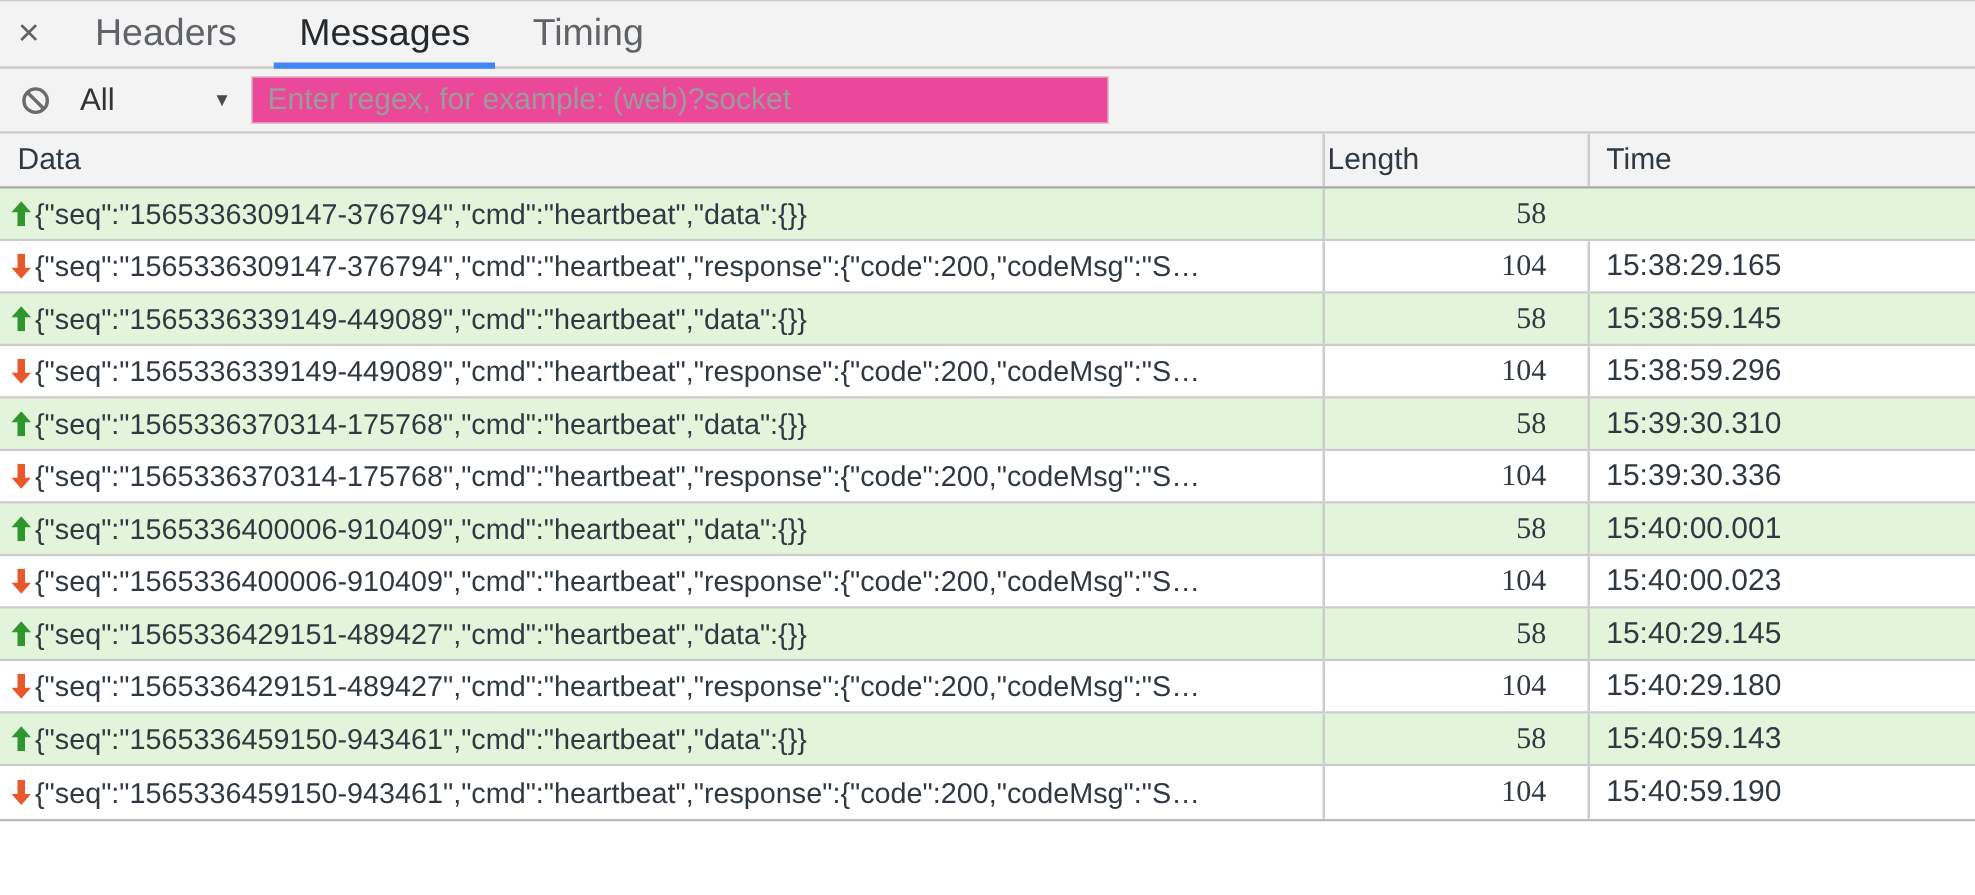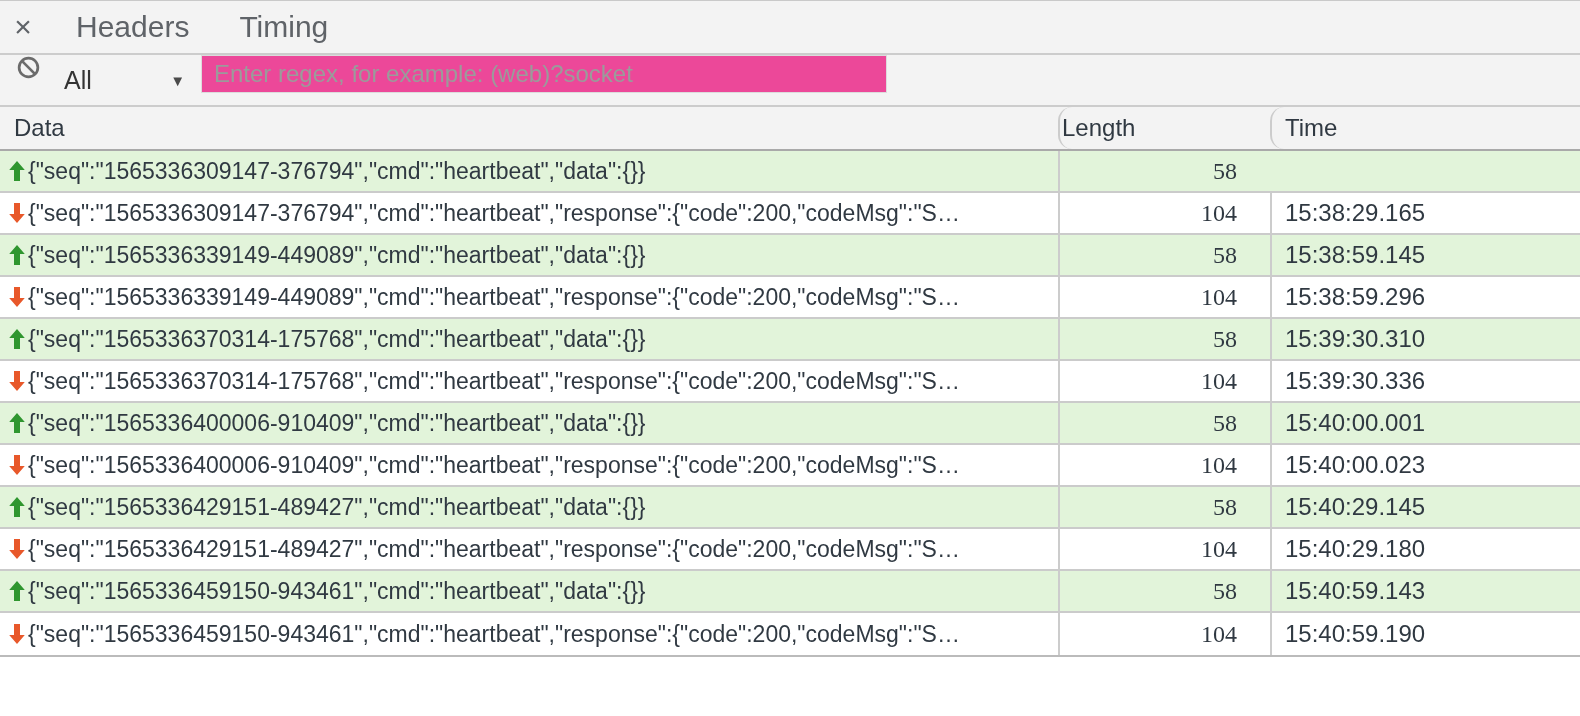--- a/index.html
+++ b/index.html
@@ -25,21 +25,21 @@
   .tab.active { color: #24292e; }
   .tab.active::after {
     content: ""; position: absolute; left: 0; right: 0; bottom: -2px;
     height: 5px; background: var(--accent, #4285f4);
   }
 
   
   .filterbar {
     height: 52px; background: #f3f3f3;
     border-bottom: 2px solid #cccccc;
-    display: flex; align-items: flex-start;
+    display: flex; align-items: center;
   }
   .block-icon { margin-left: 16px; width: 25px; height: 25px; flex: none; }
   .filter-dropdown {
     margin-left: 23px; width: 121px; height: 100%;
     display: flex; align-items: center; justify-content: space-between;
     cursor: pointer;
   }
   .filter-dropdown .dd-label { font-size: 25px; color: #333; }
   .filter-dropdown .dd-caret { font-size: 15px; color: #4a4a4a; }
   .regex-input {
@@ -49,21 +49,21 @@
     font-size: 24px; color: #303942; padding: 0 12px; outline: none;
   }
   .regex-input::placeholder { color: #9b9b9b; }
 
   
   .grid-header {
     height: 44px; background: #f3f3f3;
     border-bottom: 2px solid #a9a9a9;
     display: flex; font-size: 24px; color: #303942;
   }
-  .grid-header .hcell { display: flex; align-items: center; border-radius: 14px; }
+  .grid-header .hcell { display: flex; align-items: center; }
   .col-data   { width: 1058px; flex: none; }
   .col-length { width: 194px;  flex: none; border-left: 2px solid #cccccc; }
   .col-time   { flex: 1; border-left: 2px solid #cccccc; margin-left: 18px; }
   .hcell.col-data { padding-left: 14px; }
   .hcell.col-length { padding-left: 2px; }
   .hcell.col-time { padding-left: 13px; }
 
   .grid-body { border-bottom: 2px solid #bbbbbb; }
   .row {
     height: 42px; display: flex; border-bottom: 2px solid #cbcbcb;
@@ -80,20 +80,21 @@
   .arrow-up { color: var(--sent-arrow, #2f962f); }
   .arrow-down { color: var(--recv-arrow, #e8582a); }
   .payload { overflow: hidden; white-space: nowrap; }
 </style>
 </head>
 <body>
 
 <div class="tabbar">
   <button class="close-btn">×</button>
   <div class="tab">Headers</div>
+  <div class="tab active">Messages</div>
   <div class="tab">Timing</div>
 </div>
 
 <div class="filterbar">
   <svg class="block-icon" viewBox="0 0 24 24" fill="none" stroke="#6b6b6b" stroke-width="2.6">
     <circle cx="12" cy="12" r="9"></circle>
     <line x1="5.9" y1="5.9" x2="18.1" y2="18.1"></line>
   </svg>
   <div class="filter-dropdown">
     <span class="dd-label">All</span>

